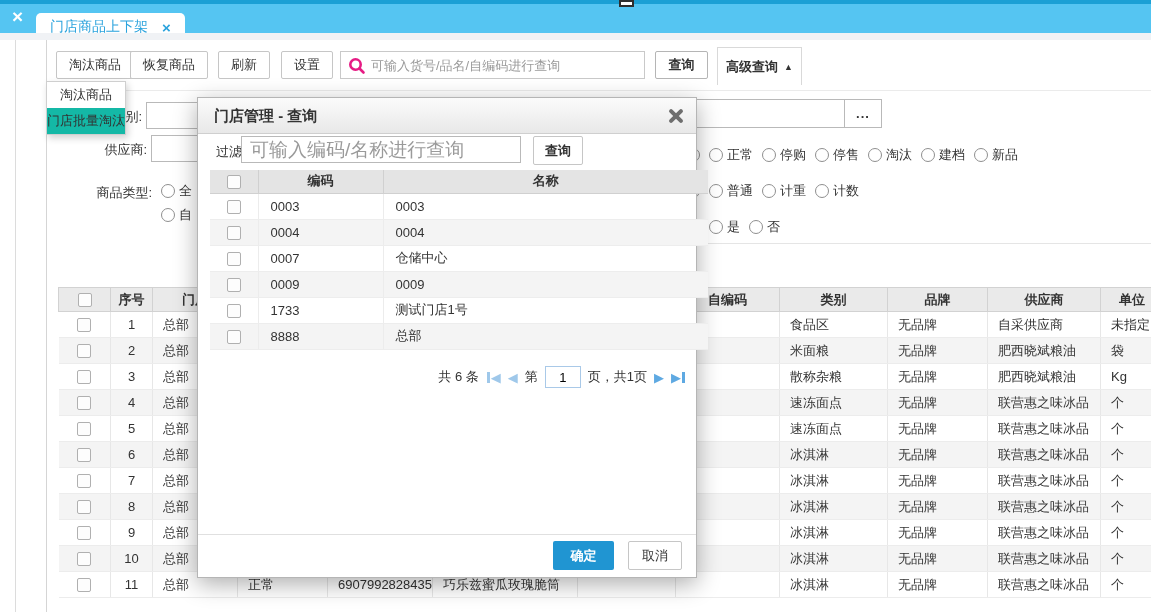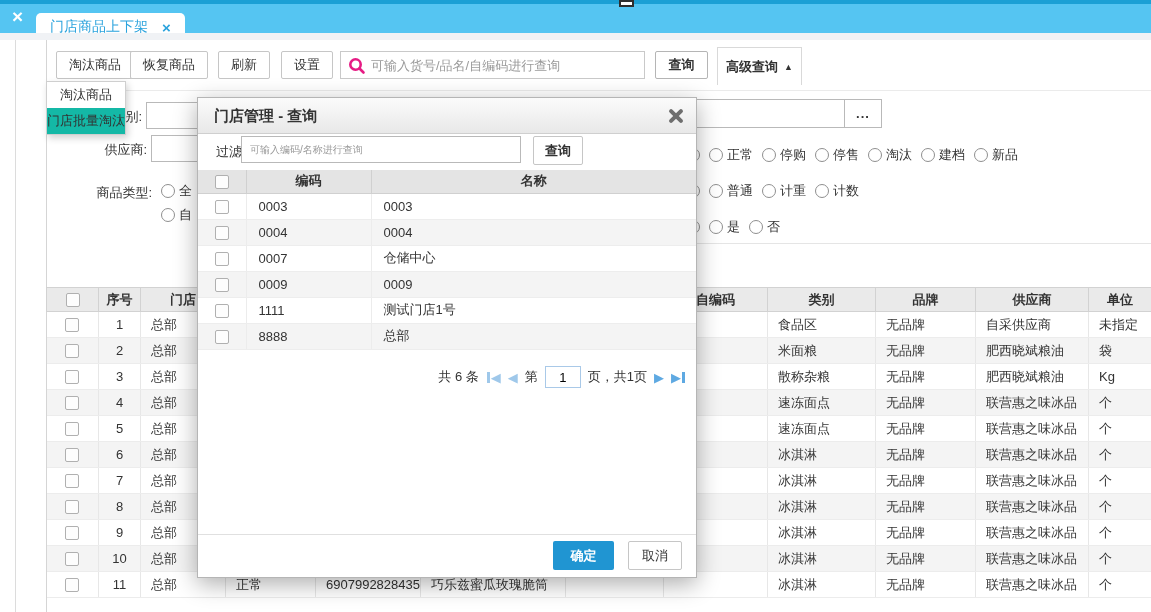--- a/index.html
+++ b/index.html
@@ -51,21 +51,21 @@
   .radio { width:14px; height:14px; border:1px solid #8f8f8f; border-radius:50%; background:#fff;
            display:inline-block; flex:0 0 auto; cursor:pointer; }
   .radio-row { display:flex; align-items:center; gap:9px; white-space:nowrap; }
   .radio-item { display:flex; align-items:center; gap:4px; }
   .dots-btn { left:844px; top:99px; width:38px; height:29px; border:1px solid #b9b9b9; background:#fff;
               display:flex; align-items:center; justify-content:center; font-weight:bold; letter-spacing:1px; cursor:pointer;}
   .right-divider { left:697px; top:243px; width:454px; border-top:1px solid #e5e5e5; }
 
   
   .main-table-wrap { left:46px; top:287px; width:1105px; }
-  table { border-collapse:collapse; table-layout:fixed; }
+  table { border-collapse:collapse; table-layout:fixed;margin-left:12px; }
   .main-table { width:1105px; }
   .main-table th { height:24px; background:#eaeaea; border:1px solid #d2d2d2; font-weight:bold; font-size:13px; text-align:center; }
   .main-table td { height:26px; border-right:1px solid #e7e7e7; border-bottom:1px solid #ececec;
                    padding:0 0 0 10px; overflow:hidden; white-space:nowrap; }
   .main-table td.c, .main-table th.c { text-align:center; padding:0; }
   .main-table tr.alt td { background:#f4f4f4; }
   .cb { width:14px; height:14px; border:1px solid #b0b0b0; border-radius:2px; background:#fdfdfd;
         display:inline-block; vertical-align:middle; cursor:pointer; }
 
   
@@ -74,21 +74,21 @@
   .modal-header { position:absolute; left:0; top:0; width:498px; height:36px;
                   background:linear-gradient(#fbfbfb,#e8e8e8); border-bottom:1px solid #cfcfcf; }
   .modal-title { position:absolute; left:16px; top:0; line-height:36px; font-size:15px; font-weight:bold; }
   .x-icon { position:absolute; right:12px; top:10px; width:16px; height:16px; cursor:pointer; }
   .x-icon::before, .x-icon::after { content:""; position:absolute; left:-1px; top:6px; width:18px; height:4px;
                   background:#6e6e6e; border-radius:2px; }
   .x-icon::before { transform:rotate(45deg); }
   .x-icon::after { transform:rotate(-45deg); }
   .modal-filter-label { position:absolute; left:18px; top:45px; }
   .modal-filter-input { position:absolute; left:43px; top:38px; width:280px; height:27px;
-                  border:1px solid #b9b9b9; padding-left:8px; font-size:10px; font-family:inherit; outline:none;}
+                  border:1px solid #b9b9b9; padding-left:8px; font-size:19px; font-family:inherit; outline:none;}
   .modal-query-btn { position:absolute; left:335px; top:38px; width:50px; height:29px; }
   .modal-table { position:absolute; left:0; top:72px; width:498px; }
   .modal-table th { height:23px; background:#e4e4e4; border:1px solid #d0d0d0; border-left:none; border-top:none;
                     font-weight:bold; text-align:center; }
   .modal-table th:last-child { border-right:none; }
   .modal-table td { height:26px; border-bottom:1px solid #ededed; border-right:1px solid #ececec;
                     padding:0 0 0 12px; white-space:nowrap; overflow:hidden; }
   .modal-table td:last-child { border-right:none; }
   .modal-table td.c { text-align:center; padding:0; }
   .modal-table tr.alt td { background:#f4f4f4; }
@@ -447,21 +447,21 @@
           <td>0007</td>
           <td>仓储中心</td>
         </tr>
         <tr class="alt">
           <td class="c"><span class="cb"></span></td>
           <td>0009</td>
           <td>0009</td>
         </tr>
         <tr>
           <td class="c"><span class="cb"></span></td>
-          <td>1111</td>
+          <td>1733</td>
           <td>测试门店1号</td>
         </tr>
         <tr class="alt">
           <td class="c"><span class="cb"></span></td>
           <td>8888</td>
           <td>总部</td>
         </tr>
       </tbody>
   </table>
 

